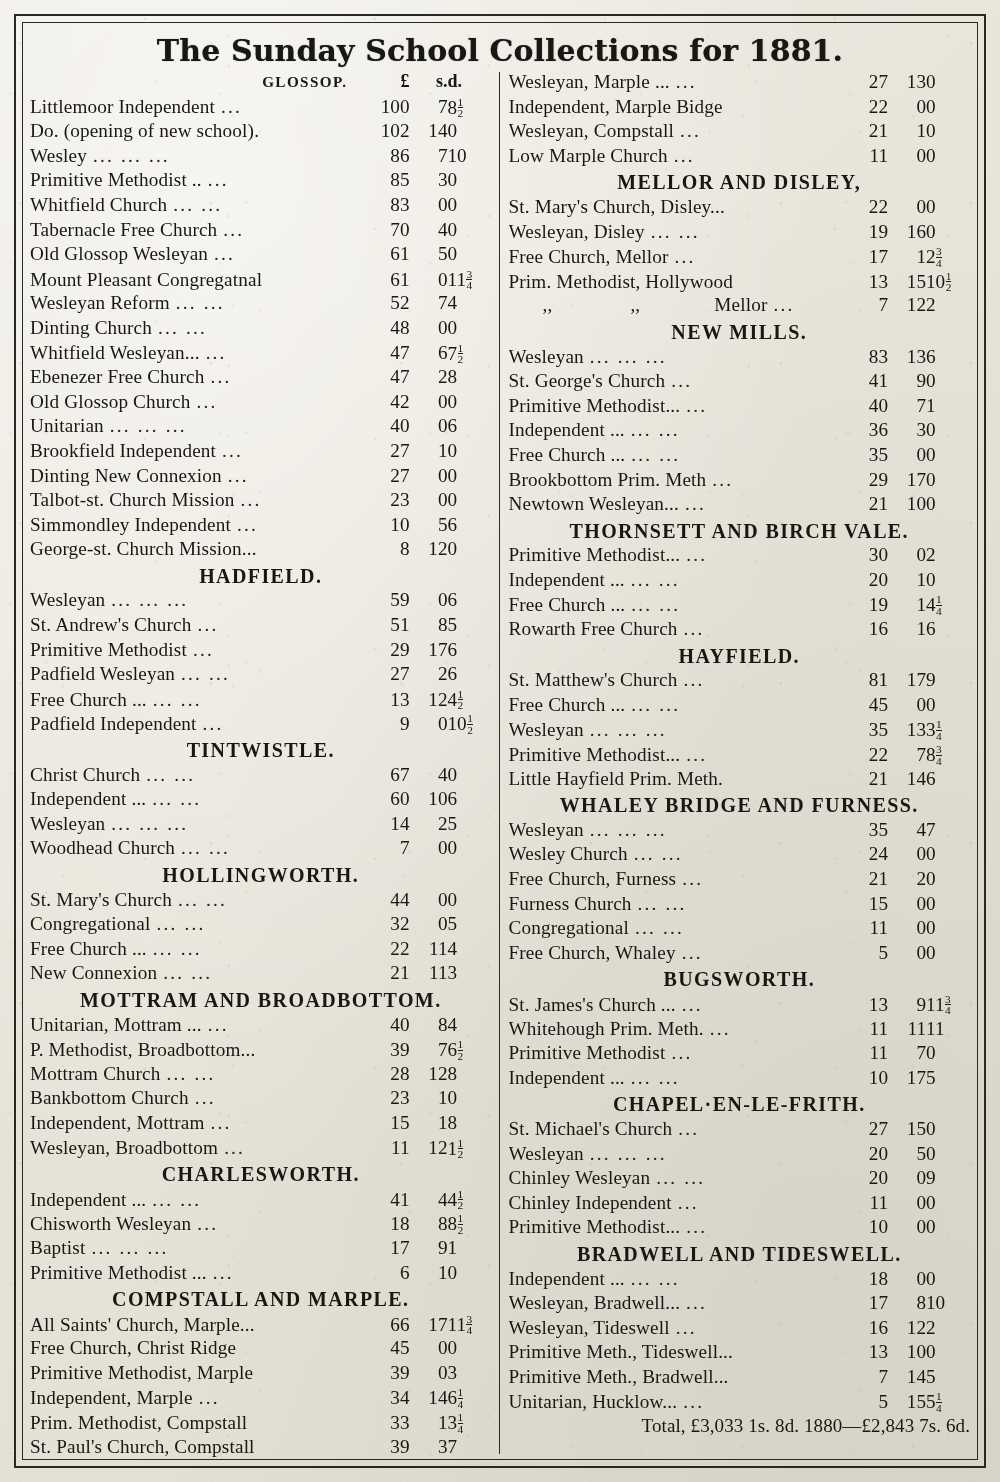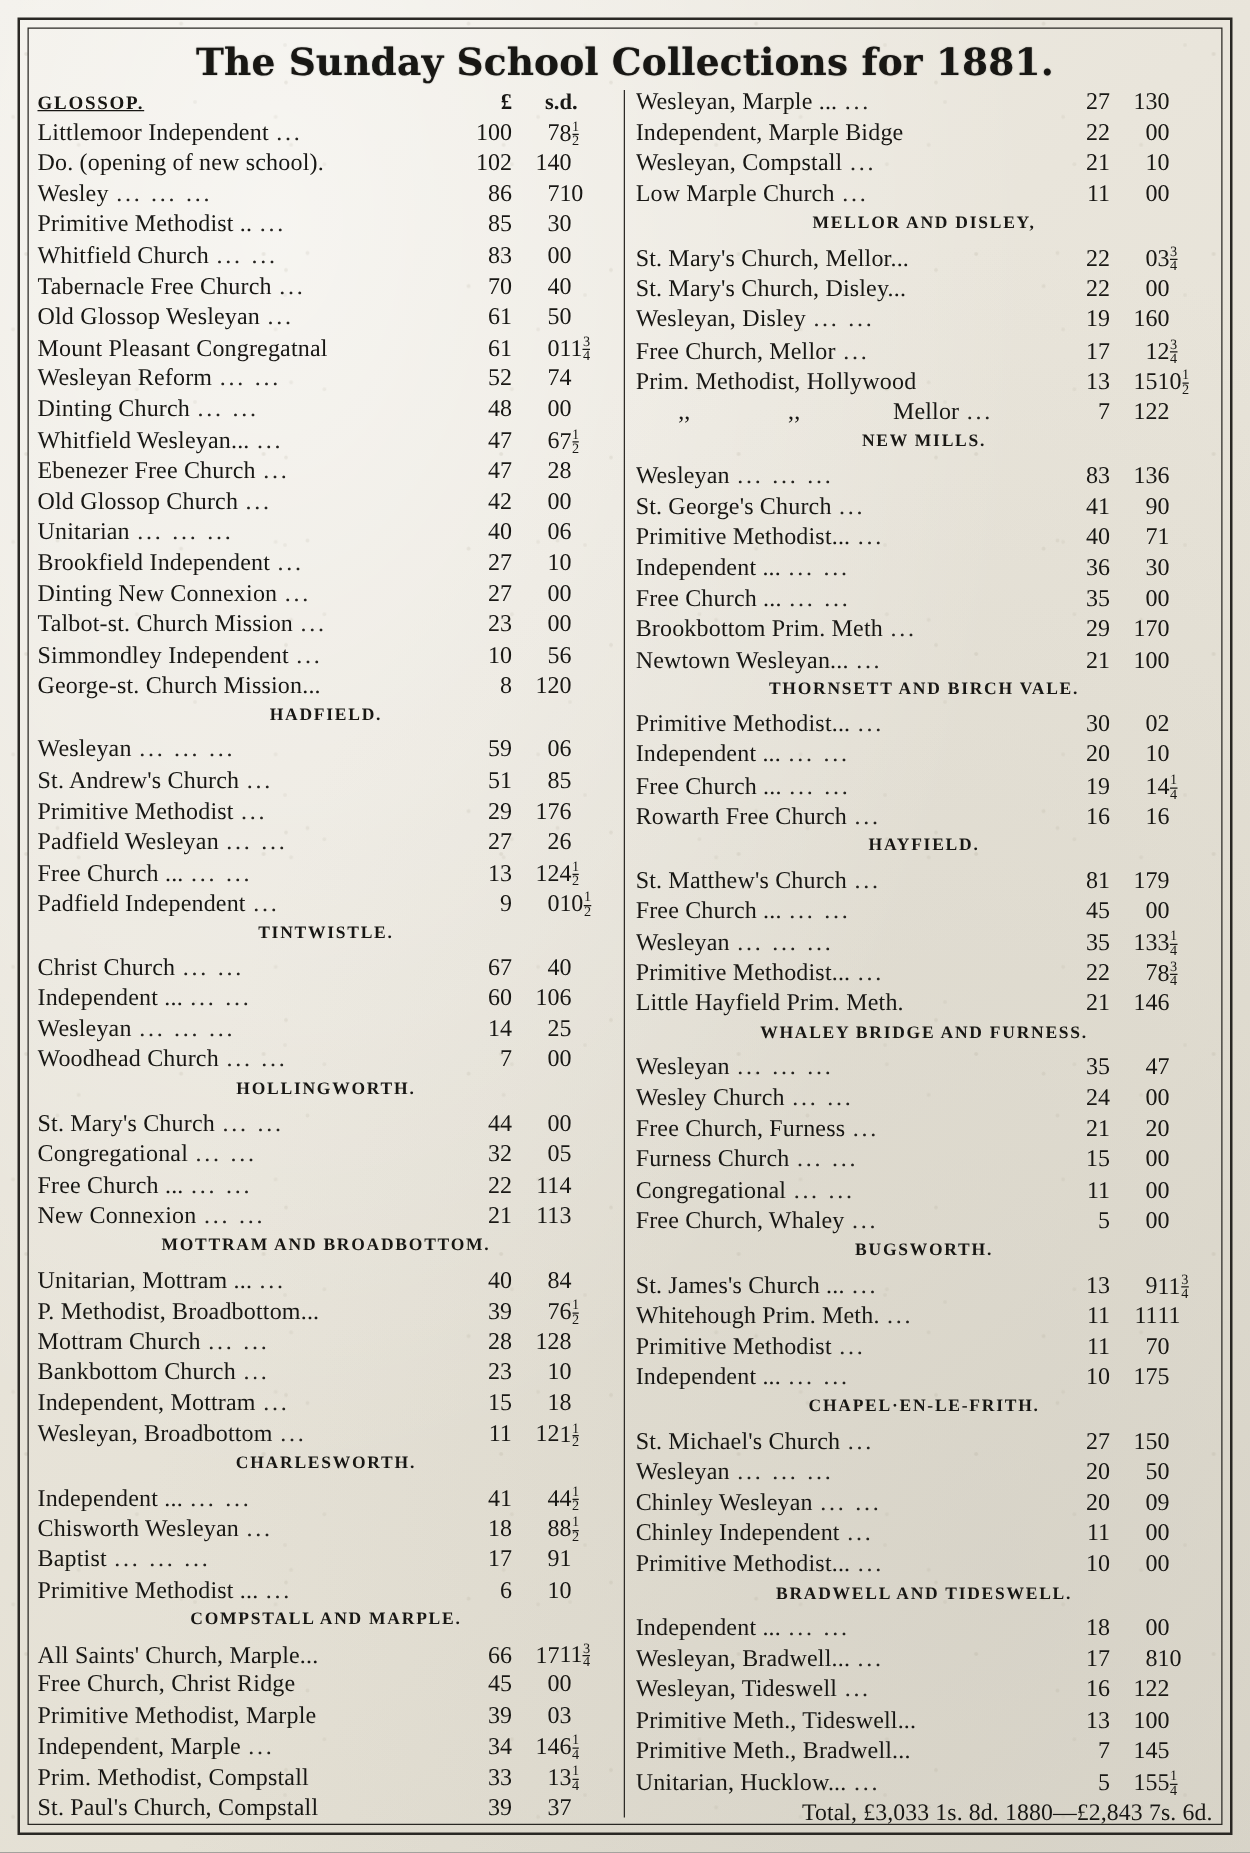--- a/index.html
+++ b/index.html
@@ -114,35 +114,34 @@
   }
 
   td.pounds   { text-align: right; width: 44px;  padding-right: 1px; }
   td.shill    { text-align: right; width: 38px;  padding-right: 1px; }
   td.pence    { text-align: left;  width: 44px;  padding-left: 5px; white-space: nowrap; }
 
   
   tr.section td {
     height: 24.6px;
     text-align: center;
-    font-size: 14px;
+    font-size: 20px;
     font-weight: bold;
     letter-spacing: 1.4px;
     padding-top: 2px;
   }
 
   
   tr.head td { height: 24.6px; font-weight: bold; font-size: 18px; }
   tr.head td.sec-inline {
-    text-align: left;
+    text-align: right;
     font-size: 15.2px;
     letter-spacing: 1.4px;
     font-weight: bold;
     padding-right: 18px;
-    text-decoration: underline;
   }
 
   
   .frac {
     display: inline-block;
     vertical-align: -0.32em;
     font-size: 11.4px;
     line-height: .92;
     text-align: center;
     margin-left: .5px;
@@ -524,26 +523,20 @@
               <tr class="entry">
                 <td class="name"><span class="nm">Low Marple Church</span><span class="dots">...</span></td>
                 <td class="pounds">11</td>
                 <td class="shill">0</td>
                 <td class="pence">0</td>
               </tr>
               <tr class="section">
                 <td colspan="4">MELLOR AND DISLEY,</td>
               </tr>
               <tr class="entry">
-                <td class="name"><span class="nm">St. Mary's Church, Mellor...</span></td>
-                <td class="pounds">22</td>
-                <td class="shill">0</td>
-                <td class="pence">3<span class="frac"><span class="num">3</span><span class="den">4</span></span></td>
-              </tr>
-              <tr class="entry">
                 <td class="name"><span class="nm">St. Mary's Church, Disley...</span></td>
                 <td class="pounds">22</td>
                 <td class="shill">0</td>
                 <td class="pence">0</td>
               </tr>
               <tr class="entry">
                 <td class="name"><span class="nm">Wesleyan, Disley</span><span class="dots">...      ...</span></td>
                 <td class="pounds">19</td>
                 <td class="shill">16</td>
                 <td class="pence">0</td>

